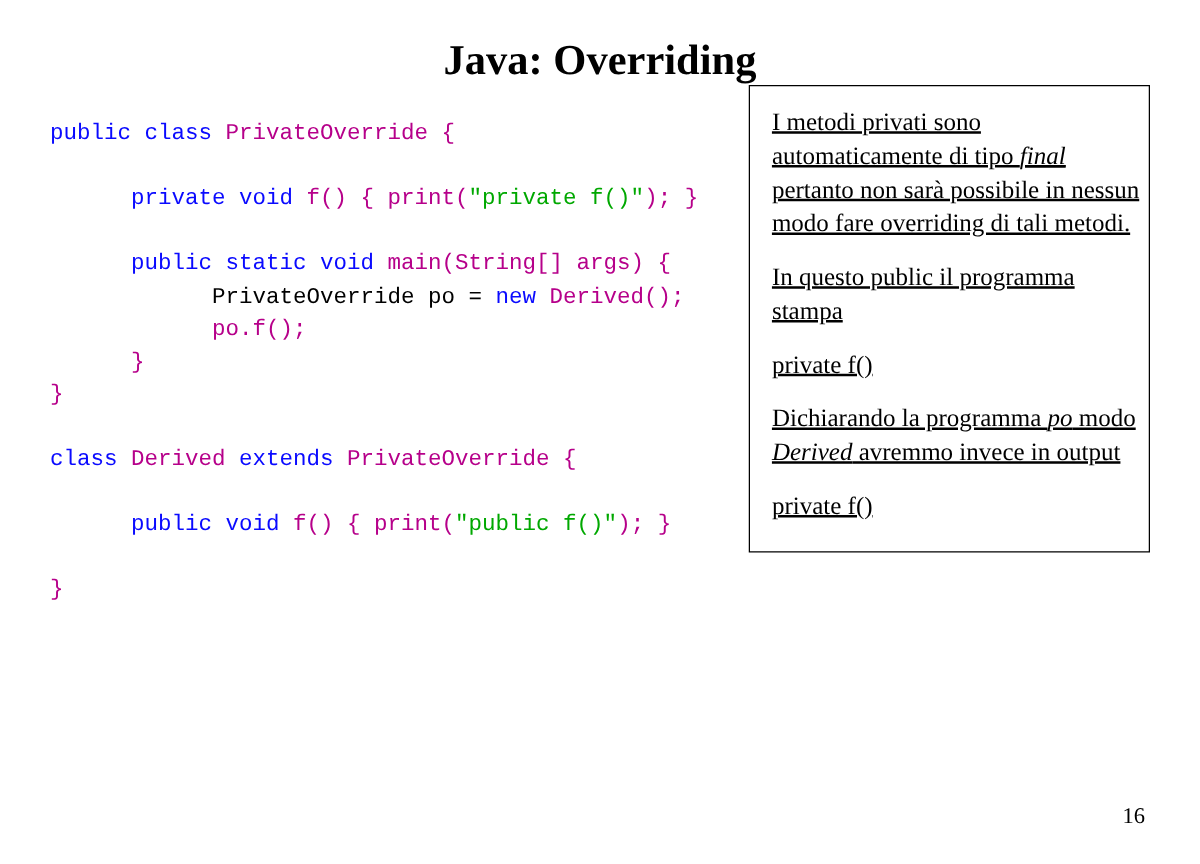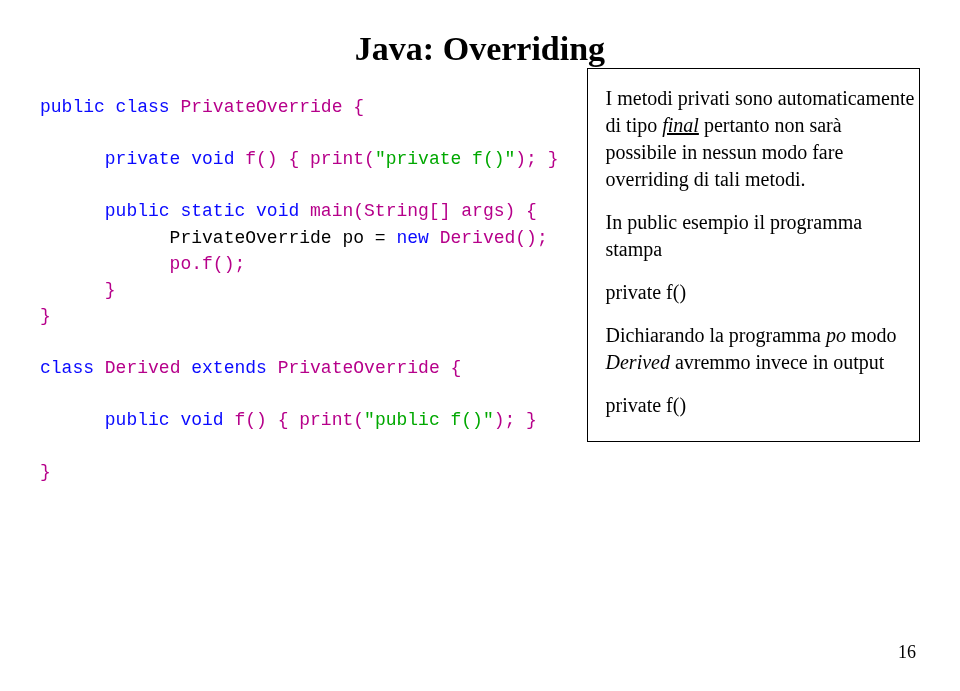--- a/index.html
+++ b/index.html
@@ -12,41 +12,42 @@
       padding: 30px 40px;
     }
     .page-title {
       text-align: center;
       font-size: 34px;
       color: #000;
       font-family: "Times New Roman", serif;
     }
     .columns {
       display: flex;
-      gap: 28px;
+      gap: 40px;
       align-items: flex-start;
     }
     .code-col {
       flex: 0 0 510px;
       font-family: "Courier New", Courier, monospace;
       font-size: 18px;
       line-height: 1.45;
       color: #000;
       white-space: pre;
     }
     .kw-blue { color: #0a0aff; }
     .fn-purple { color: #b6008a; }
     .str-green { color: #00a800; }
     .info-col {
       flex: 1;
       border: 1px solid #000;
       padding: 16px 2px 22px 18px;
       font-size: 20px;
       line-height: 1.35;
       font-family: "Times New Roman", serif;
+      text-decoration: underline;
     }
     .info-col p { margin-bottom: 16px; }
     .info-col .ital-under { font-style: italic; text-decoration: underline; }
     .info-col .ital { font-style: italic; margin-top: 36px; }
     .page-num {
       position: absolute;
       right: 44px;
       bottom: 28px;
       font-size: 18px;
     }
@@ -73,21 +74,21 @@
 
       <span class="kw-blue">public void</span><span class="fn-purple"> f() { print(</span><span class="str-green">"public f()"</span><span class="fn-purple">); }</span>
 
 <span class="fn-purple">}</span>
 </div>
 
   <div class="info-col">
     <p>
       <span>I metodi privati sono automaticamente di tipo </span><span class="ital-under">final</span><span> pertanto non sarà possibile in nessun modo fare overriding di tali metodi.</span>
     </p>
-    <p>In public esempio il programma stampa</p>
+    <p>In questo public il programma stampa</p>
     <p>private f()</p>
     <p>
       <span>Dichiarando la programma </span><span class="ital">po</span><span> modo </span><span class="ital">Derived</span><span> avremmo invece in output</span>
     </p>
     <p style="margin-bottom:0;">private f()</p>
   </div>
 
 </div>
 
 <div class="page-num">16</div>

